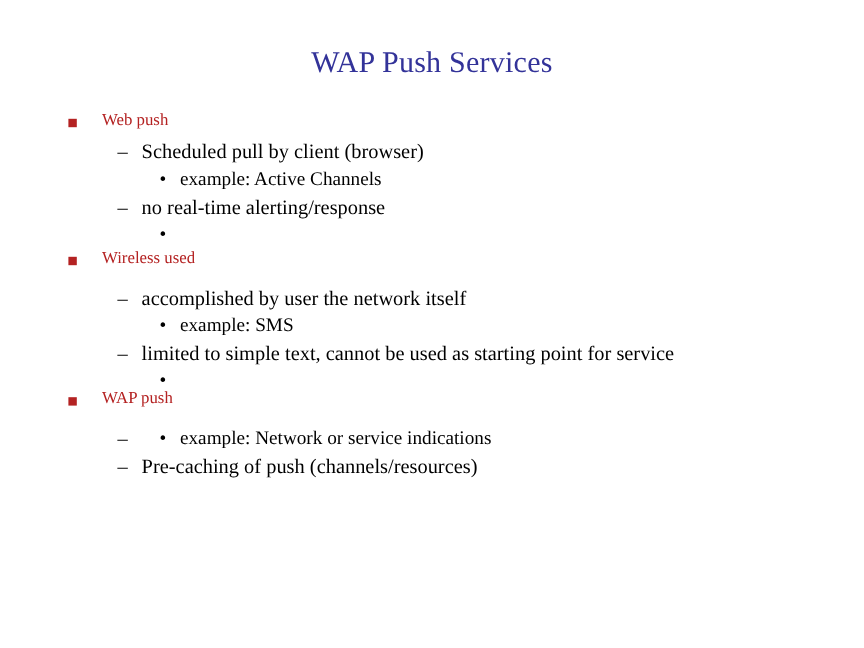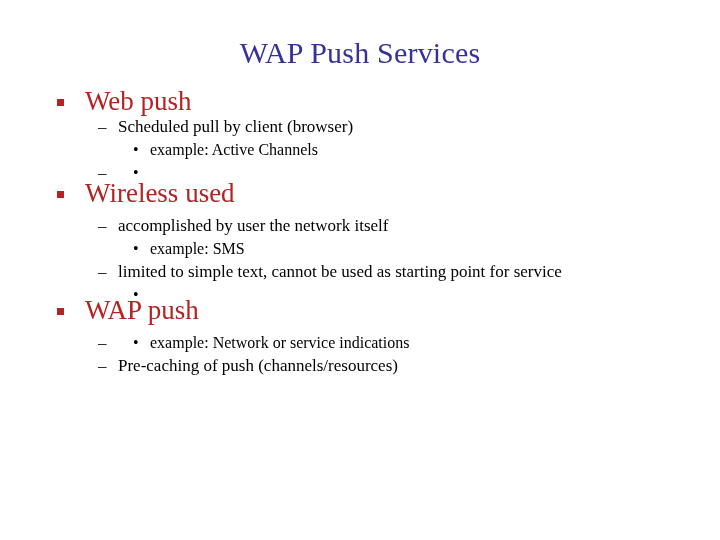--- a/index.html
+++ b/index.html
@@ -20,21 +20,21 @@
     background: #ffffff;
   }
 
   
   #slide-title {
     position: absolute;
     left: 0;
     top: 38px;
     width: 720px;
     text-align: center;
-    font-size: 30px;
+    font-size: 25px;
     line-height: 30px;
     color: #333399;
     letter-spacing: 0.2px;
     white-space: nowrap;
   }
 
   
   #body-content {
     position: absolute;
     left: 0;
@@ -43,21 +43,21 @@
   }
 
   .block {
     margin: 0;
   }
 
   
   .lvl1 {
     position: relative;
     color: #b42222;
-    font-size: 27px;
+    font-size: 14px;
     line-height: 26px;
     padding-left: 85px;
     margin-top: 4px;
     margin-bottom: 2px;
   }
   .lvl1 .sq-bullet {
     position: absolute;
     left: 57px;
     top: 11px;
     width: 7px;
@@ -124,20 +124,21 @@
         <span class="dash">–</span>
         <span>Scheduled pull by client (browser)</span>
       </div>
       <div class="lvl3">
         <span class="dot">•</span>
         <span>example: Active Channels</span>
       </div>
 
       <div class="lvl2">
         <span class="dash">–</span>
+        <span>no real-time alerting/response</span>
       </div>
       <div class="lvl3">
         <span class="dot">•</span>
       </div>
     </div>
 
     <div class="spacer-lg"></div>
 
     <div class="block">
       <div class="lvl1">

